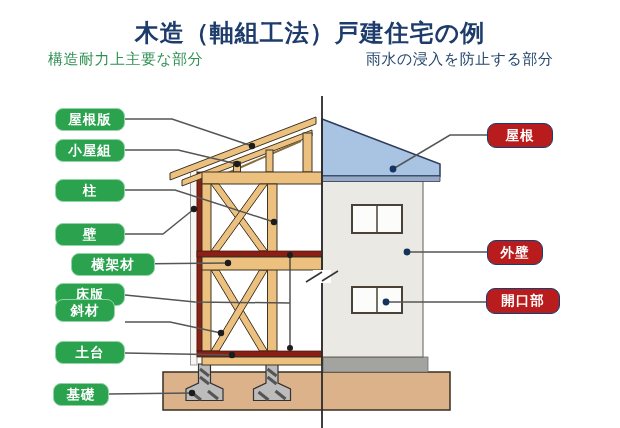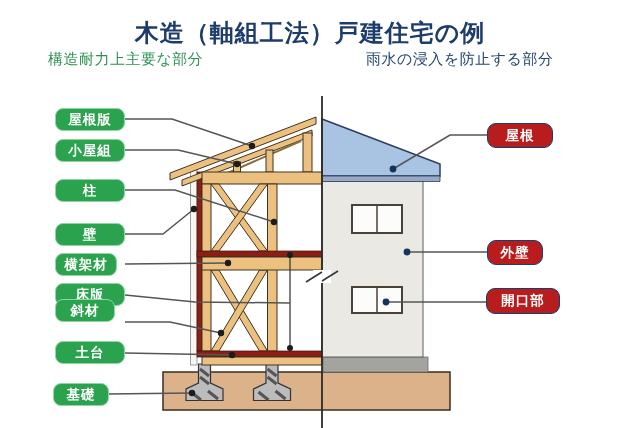--- a/index.html
+++ b/index.html
@@ -19,21 +19,21 @@
     position:absolute;height:23px;box-sizing:border-box;border-radius:8px;
     display:flex;align-items:center;justify-content:center;
     color:#fff;font-size:13.5px;font-weight:bold;letter-spacing:1px;line-height:1;
   }
   .badge.green{background:#2aa24e;border:1px solid #92d4a8;}
   .badge.blue{background:#b91c1c;border:1px solid #0d4278;border-radius:9px;}
   .sb0{left:55px;top:108px;width:70px}
   .sb1{left:55px;top:139px;width:70px}
   .sb2{left:55px;top:179px;width:70px}
   .sb3{left:55px;top:223px;width:70px}
-  .sb4{left:55px;top:253px;width:62px}
+  .sb4{left:71px;top:253px;width:84px}
   .sb5{left:55px;top:283px;width:70px}
   .sb6{left:55px;top:299px;width:60px}
   .sb7{left:55px;top:341px;width:70px}
   .sb8{left:53px;top:383px;width:56px}
   .wb0{left:487px;top:123px;width:66px;height:25px}
   .wb1{left:487px;top:240px;width:56px;height:25px}
   .wb2{left:486px;top:288px;width:74px;height:26px}
 </style>
 </head>
 <body>

